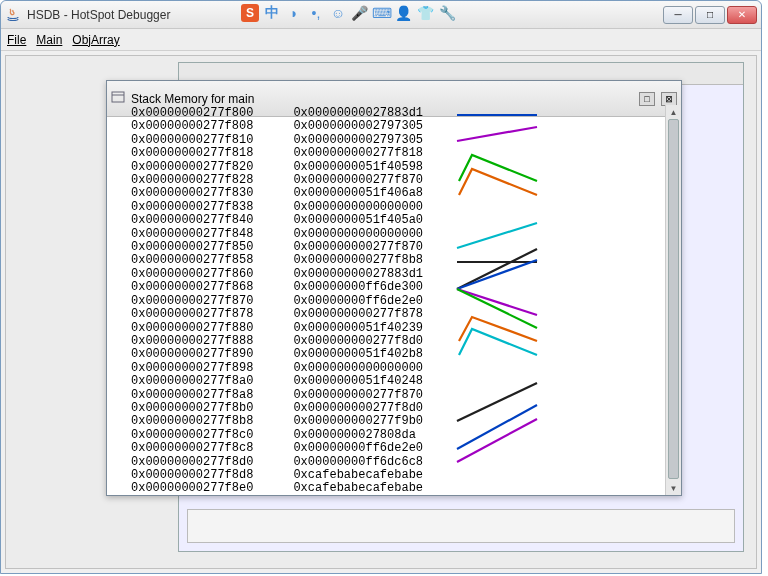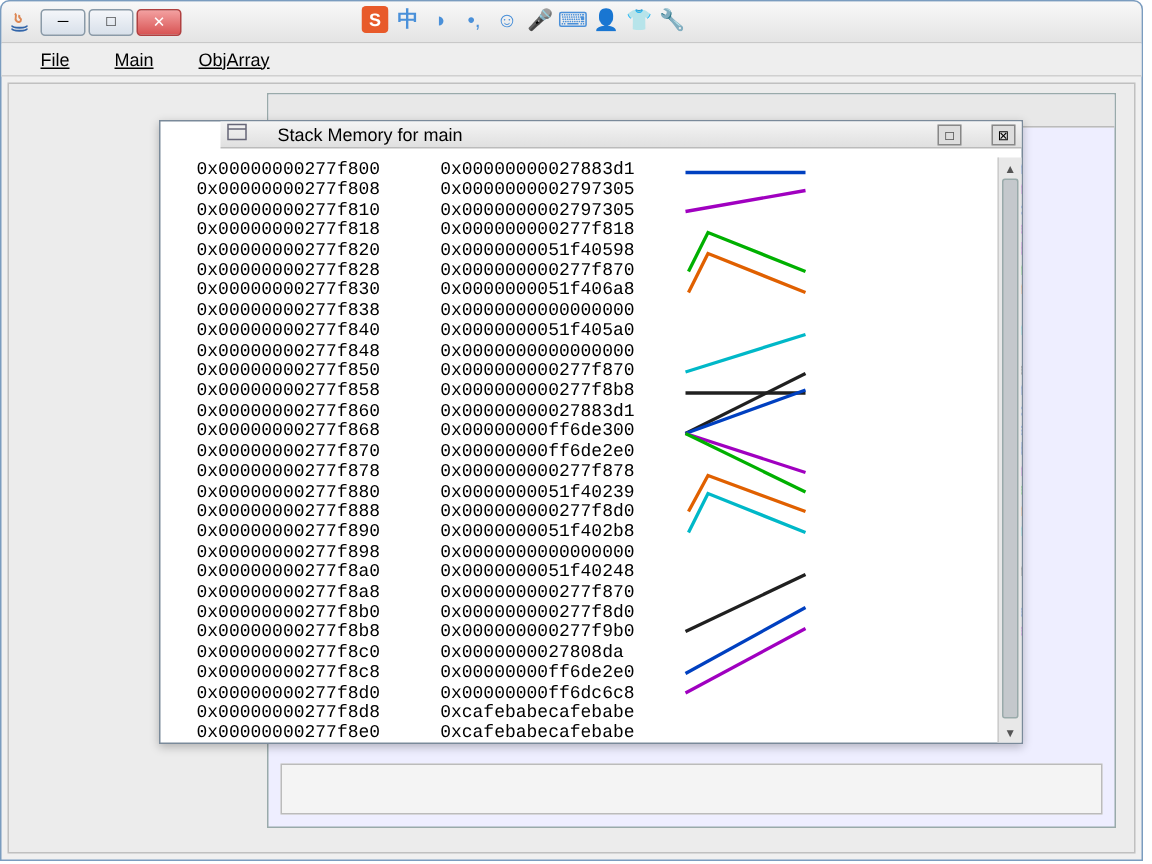--- a/index.html
+++ b/index.html
@@ -68,21 +68,21 @@
   }
   .menubar {
     height: 22px;
     background: #eee;
     border-bottom: 1px solid #d0d0d0;
     display: flex;
     align-items: center;
     padding: 0 6px;
     gap: 10px;
   }
-  .menubar span { text-decoration: underline; cursor: pointer; margin-left: 20px; }
+  .menubar span { text-decoration: underline; cursor: pointer; }
   .client-area {
     position: absolute;
     left: 4px; right: 4px;
     top: 54px; bottom: 4px;
     background: #ececec;
     border: 1px solid #c0c0c0;
   }
   .bg-window {
     position: absolute;
     left: 172px; top: 6px;
@@ -104,27 +104,26 @@
   }
   .stack-window {
     position: absolute;
     left: 100px; top: 24px;
     width: 576px; height: 416px;
     border: 1px solid #7a8a9a;
     background: #fff;
     box-shadow: 0 2px 6px rgba(0,0,0,0.25);
   }
   .stack-title {
-    height: 18px;
+    height: 36px;
     background: linear-gradient(#f4f4f4, #e0e0e0);
     border-bottom: 1px solid #bbb;
     display: flex; align-items: center;
     padding: 0 4px;
-    gap: 20px;
-    margin-left: 40px;
+    gap: 6px;
   }
   .stack-title .spacer { flex: 1; }
   .int-btn {
     width: 16px; height: 14px;
     border: 1px solid #888;
     background: #ddd;
     font-size: 9px;
     display: flex; align-items: center; justify-content: center;
     cursor: pointer;
   }
@@ -188,20 +187,21 @@
 <body>
 
 <div class="outer-window">
   <div class="titlebar">
     <span class="java-icon">
       <svg width="16" height="16" viewBox="0 0 16 16">
           <path d="M5 2c2 2-1 3 1 5 1 1 3 1 3-1 0-1-2-1-1-3" fill="none" stroke="#d85" stroke-width="1.3"></path>
           <path d="M3 10c0 2 10 2 10 0M3 12c0 2 10 2 10 0" fill="none" stroke="#36a" stroke-width="1.2"></path>
         </svg>
     </span>
+    <span class="title-text">HSDB - HotSpot Debugger</span>
     <div class="win-btns">
       <div class="win-btn">─</div>
       <div class="win-btn">□</div>
       <div class="win-btn close">✕</div>
     </div>
   </div>
 
   <div class="tray-icons">
     <span>
         <svg width="18" height="18">

